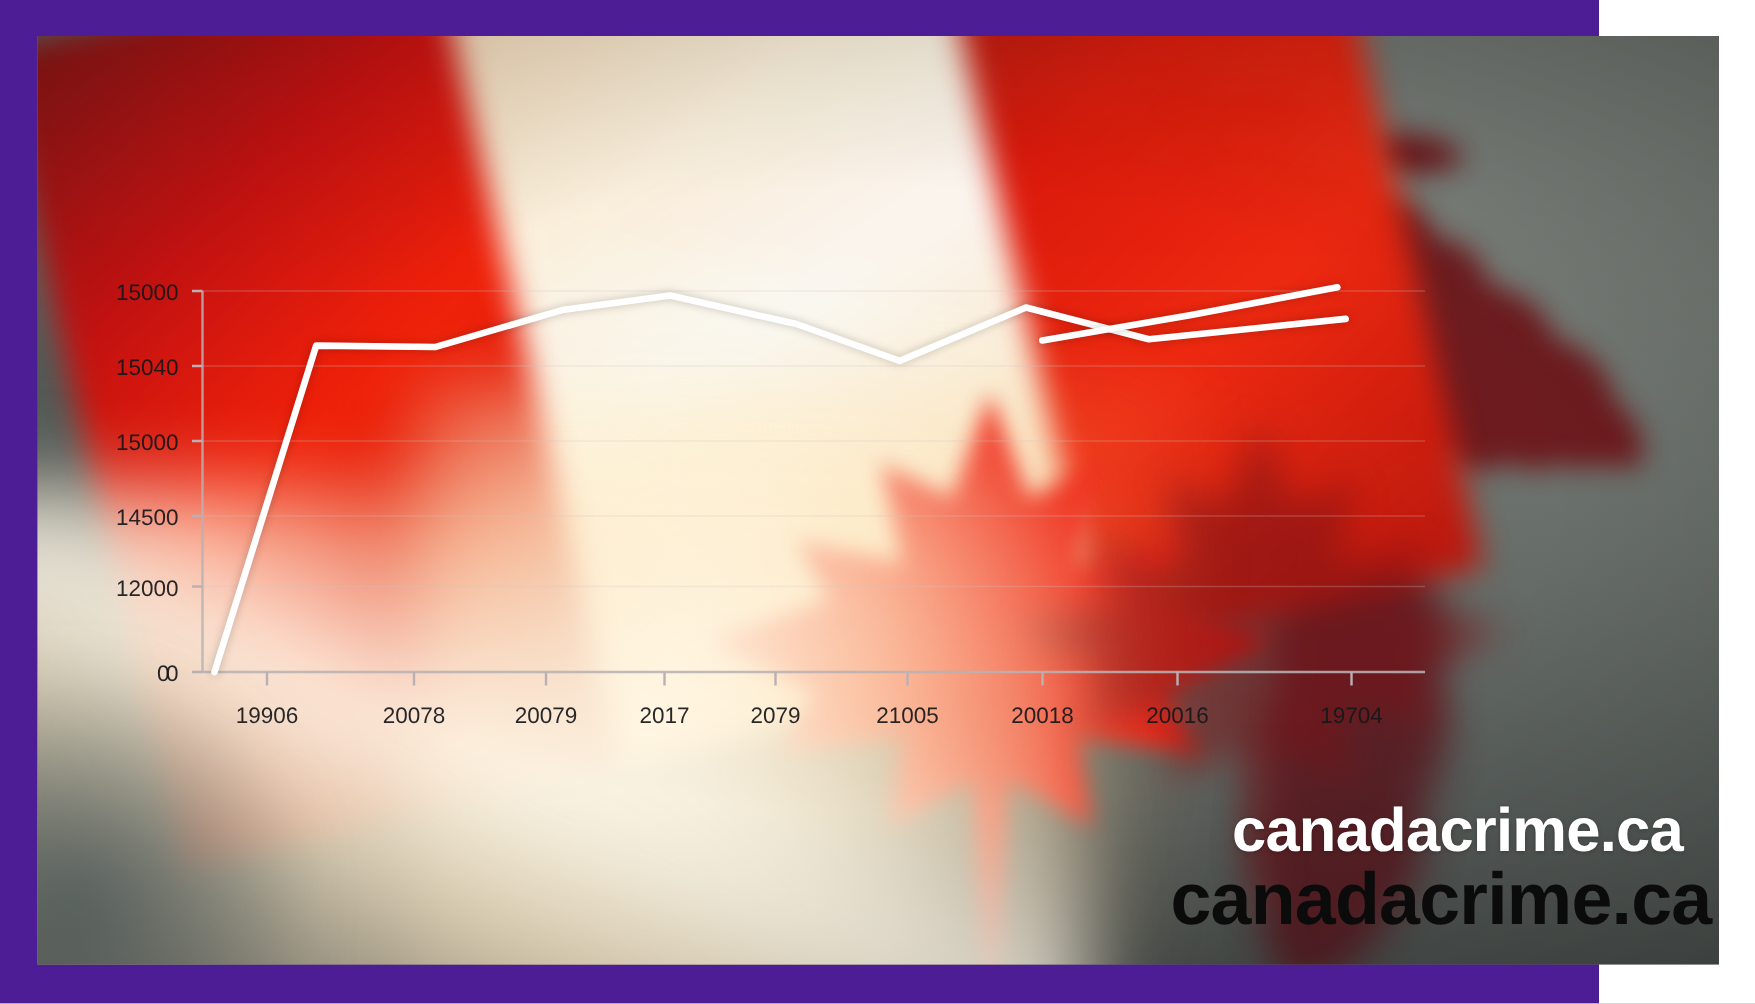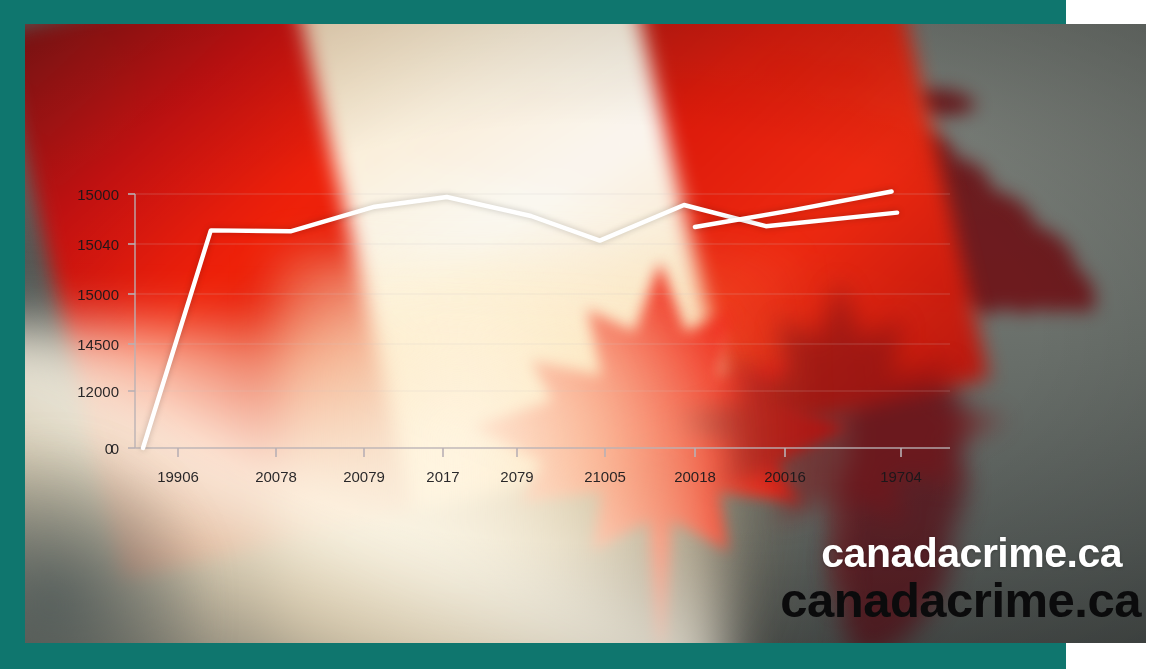--- a/index.html
+++ b/index.html
@@ -7,21 +7,21 @@
     width:1170px; height:669px;
     background:#ffffff;
     font-family:"Liberation Sans", sans-serif;
     overflow:hidden;
   }
 
   
   #page{
     position:relative;
     width:1066px; height:669px;
-    background:#0f766e;
+    background:#4c1d95;
   }
 
   
   #canvas{
     position:absolute;
     left:25px; top:24px;
     width:1121px; height:619px;
     overflow:hidden;
     background:#5c6360;
   }

